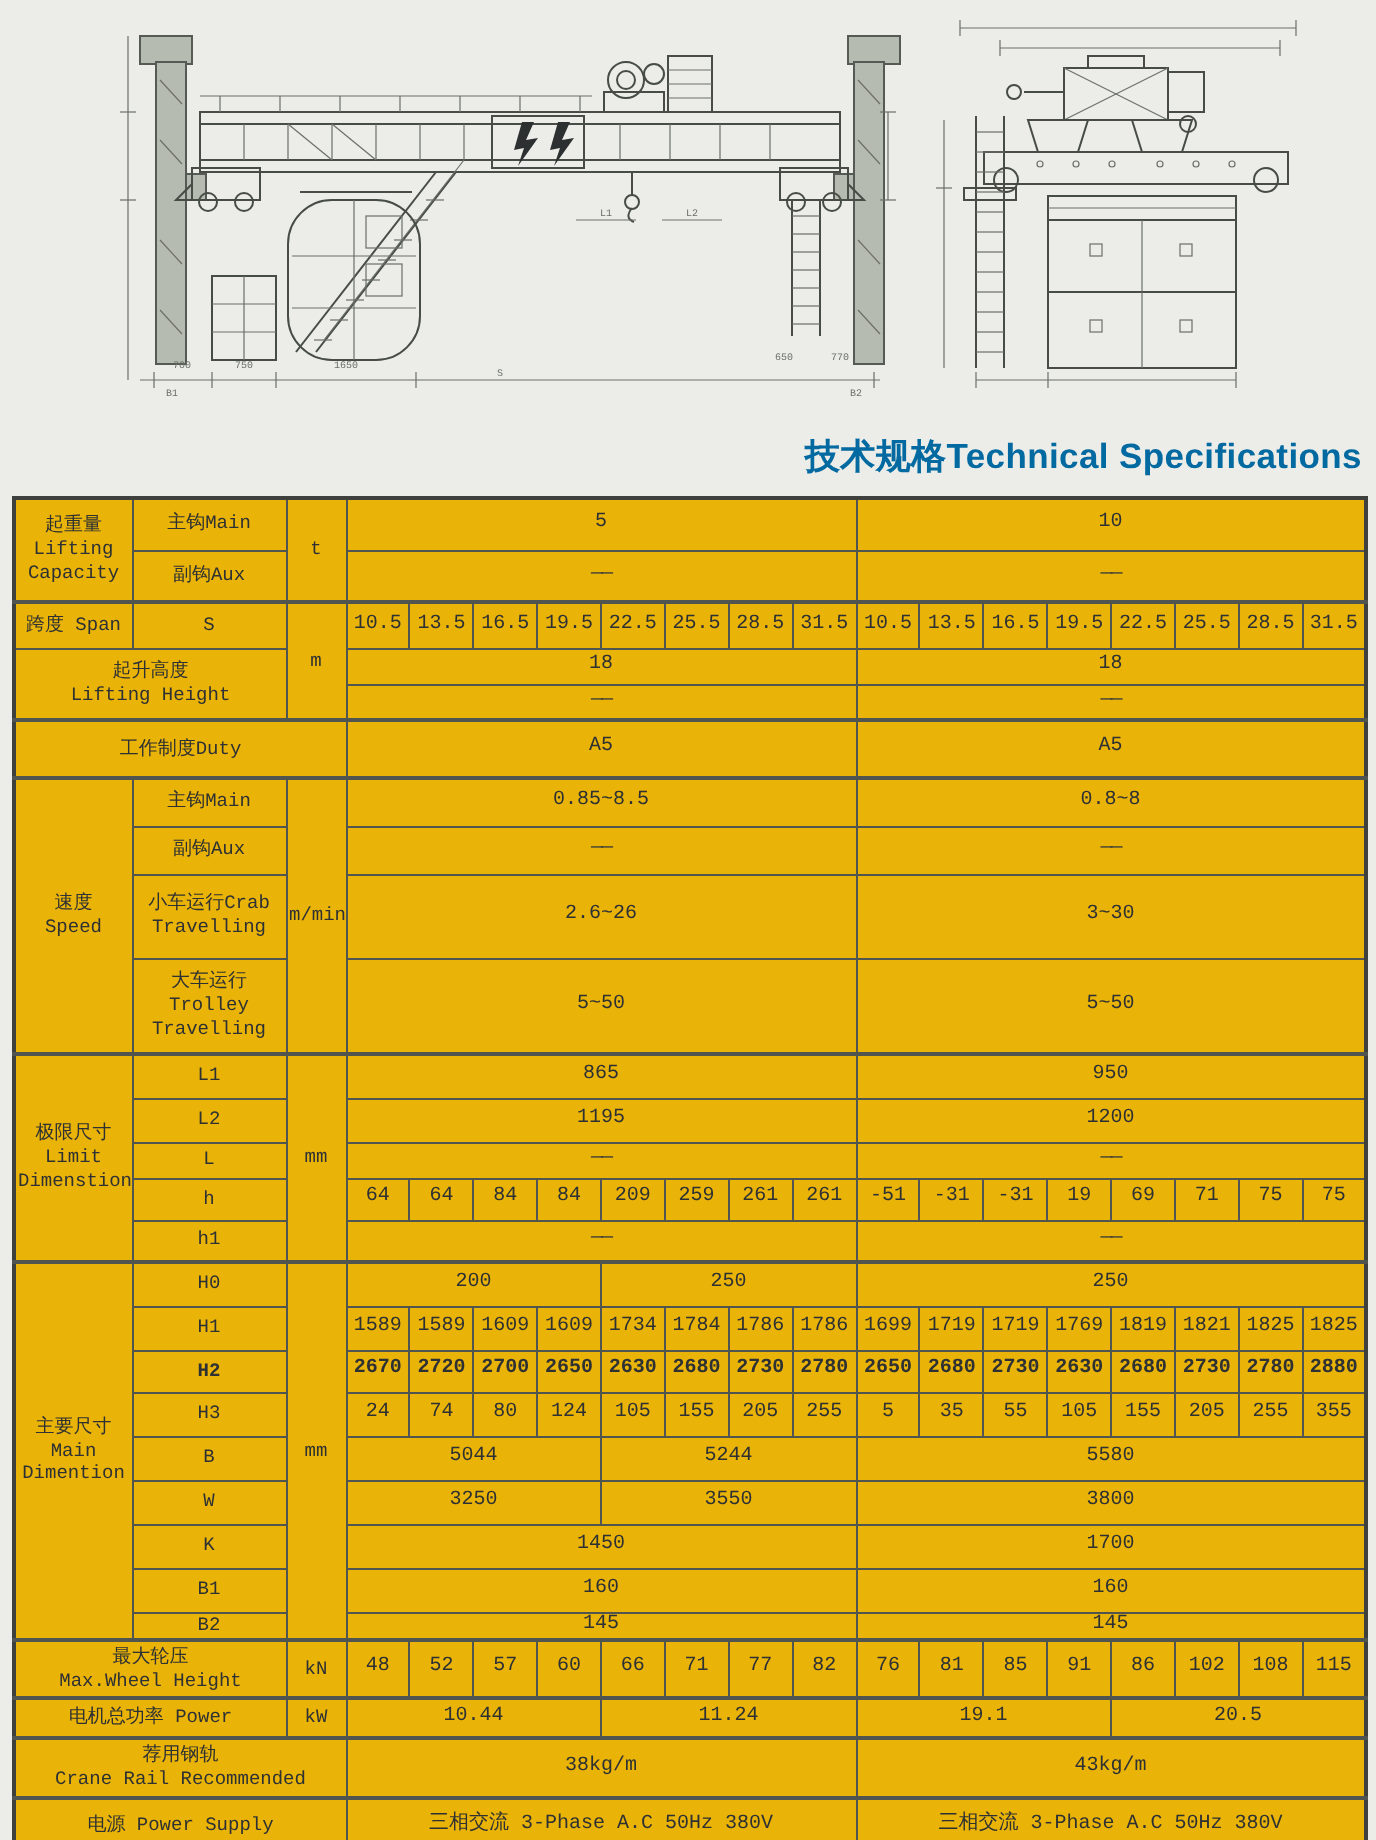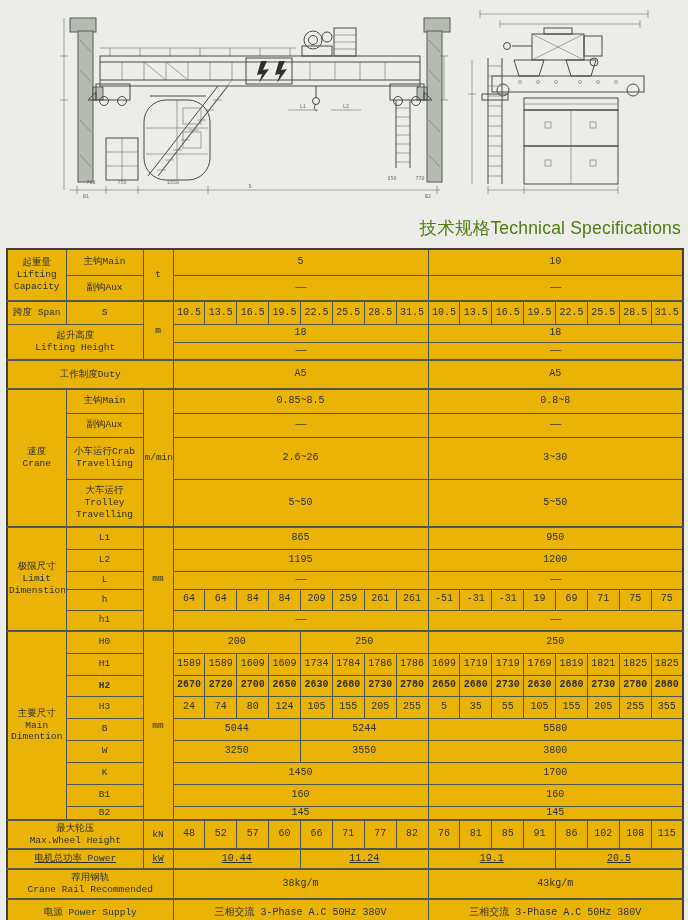--- a/index.html
+++ b/index.html
@@ -11,21 +11,21 @@
     overflow:hidden;
   }
   .drawing-wrap{width:688px;height:208px;}
   svg{display:block;}
   .title-bar{
     width:683px;height:40px;
     display:flex;align-items:center;justify-content:flex-end;
   }
   .title-bar .page-title{
     font-family:"Liberation Sans","DejaVu Sans",sans-serif;
-    font-size:17.5px;font-weight:400;color:#4d7c0f;letter-spacing:.2px;
+    font-size:17.5px;font-weight:700;color:#0369a1;letter-spacing:.2px;
     padding-right:2px;
   }
   table.spec{
     border-collapse:collapse;table-layout:fixed;
     width:676px;margin:0 6px;
     border:2px solid #3d403c;
     background:#eab308;
   }
   table.spec td{
     border:1px solid #51554f;
@@ -352,21 +352,21 @@
         <td colspan="8" class="dash">——</td>
         <td colspan="8" class="dash">——</td>
       </tr>
       <tr class="sec" style="height: 29px;">
         <td colspan="3" class="lbl">工作制度Duty</td>
         <td colspan="8">A5</td>
         <td colspan="8">A5</td>
       </tr>
       <tr class="sec" style="height: 24px;">
         <td rowspan="4" class="lbl">速度
-Crane</td>
+Speed</td>
         <td class="lbl">主钩Main</td>
         <td rowspan="4" class="unit">m/min</td>
         <td colspan="8">0.85~8.5</td>
         <td colspan="8">0.8~8</td>
       </tr>
       <tr style="height: 24px;">
         <td class="lbl">副钩Aux</td>
         <td colspan="8" class="dash">——</td>
         <td colspan="8" class="dash">——</td>
       </tr>
@@ -534,21 +534,21 @@
         <td>82</td>
         <td>76</td>
         <td>81</td>
         <td>85</td>
         <td>91</td>
         <td>86</td>
         <td>102</td>
         <td>108</td>
         <td>115</td>
       </tr>
-      <tr class="sec" style="height: 20px; text-decoration: underline;">
+      <tr class="sec" style="height: 20px;">
         <td colspan="2" class="lbl">电机总功率 Power</td>
         <td class="unit">kW</td>
         <td colspan="4">10.44</td>
         <td colspan="4">11.24</td>
         <td colspan="4">19.1</td>
         <td colspan="4">20.5</td>
       </tr>
       <tr class="sec" style="height: 30px;">
         <td colspan="3" class="lbl">荐用钢轨
 Crane Rail Recommended</td>

